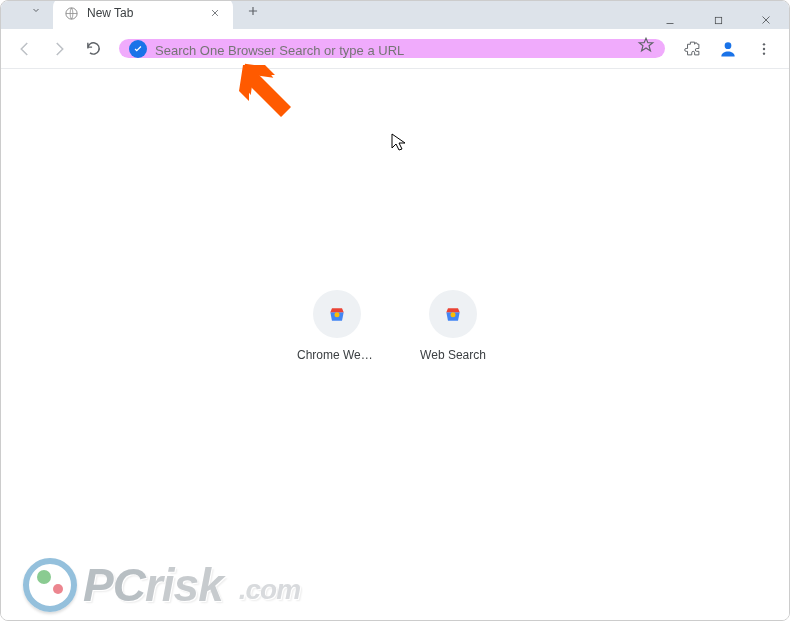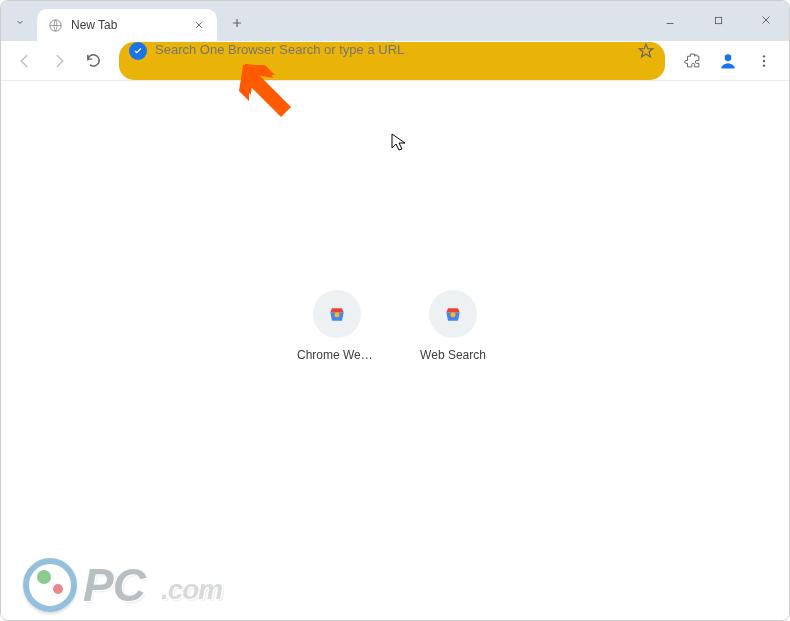--- a/index.html
+++ b/index.html
@@ -8,25 +8,25 @@
     height: 621px;
     font-family: "Segoe UI", Arial, sans-serif;
     background: #fff;
     position: relative;
     overflow: hidden;
     border: 1px solid #ccc;
     border-radius: 8px;
   }
   
   .titlebar {
-    height: 40px;
+    height: 28px;
     background: #dde3ea;
     display: flex;
     align-items: flex-end;
-    padding: 0 4px;
+    padding: 0 20px;
     position: relative;
   }
   .tab-dropdown {
     width: 26px; height: 26px;
     display:flex; align-items:center; justify-content:center;
     margin: 0 4px 6px 2px;
     border-radius: 6px;
   }
   .tab {
     height: 32px;
@@ -81,25 +81,25 @@
   }
   .nav-btn {
     width:28px;height:28px;
     display:flex;align-items:center;justify-content:center;
     color:#5f6368;
     border-radius:50%;
   }
   .nav-btn.disabled { color:#bdc1c6; }
   .omnibox {
     flex:1;
-    height:38px;
-    background:#eab308;
+    height:19px;
+    background:#f0abfc;
     border-radius:15px;
     display:flex;
-    align-items:flex-start;
+    align-items:flex-end;
     padding:0 10px;
     margin: 0 6px;
     gap:8px;
   }
   .omnibox .badge {
     width:18px;height:18px;border-radius:50%;
     background:#1a73e8;
     display:flex;align-items:center;justify-content:center;
     color:#fff;
   }
@@ -324,15 +324,16 @@
 <div class="cursor">
   <svg width="16" height="20" viewBox="0 0 16 20">
       <path d="M1 1l0 14 4-4 3 6 3-1-3-6 6 0z" fill="#fff" stroke="#000" stroke-width="1"></path>
     </svg>
 </div>
 
 <div class="watermark">
   <div class="logo-badge"></div>
   <div class="watermark-text">
     <span class="pc">PC</span>
+      <span>risk</span>
       <span class="dom">.com</span>
   </div>
 </div>
 
 </body></html>

